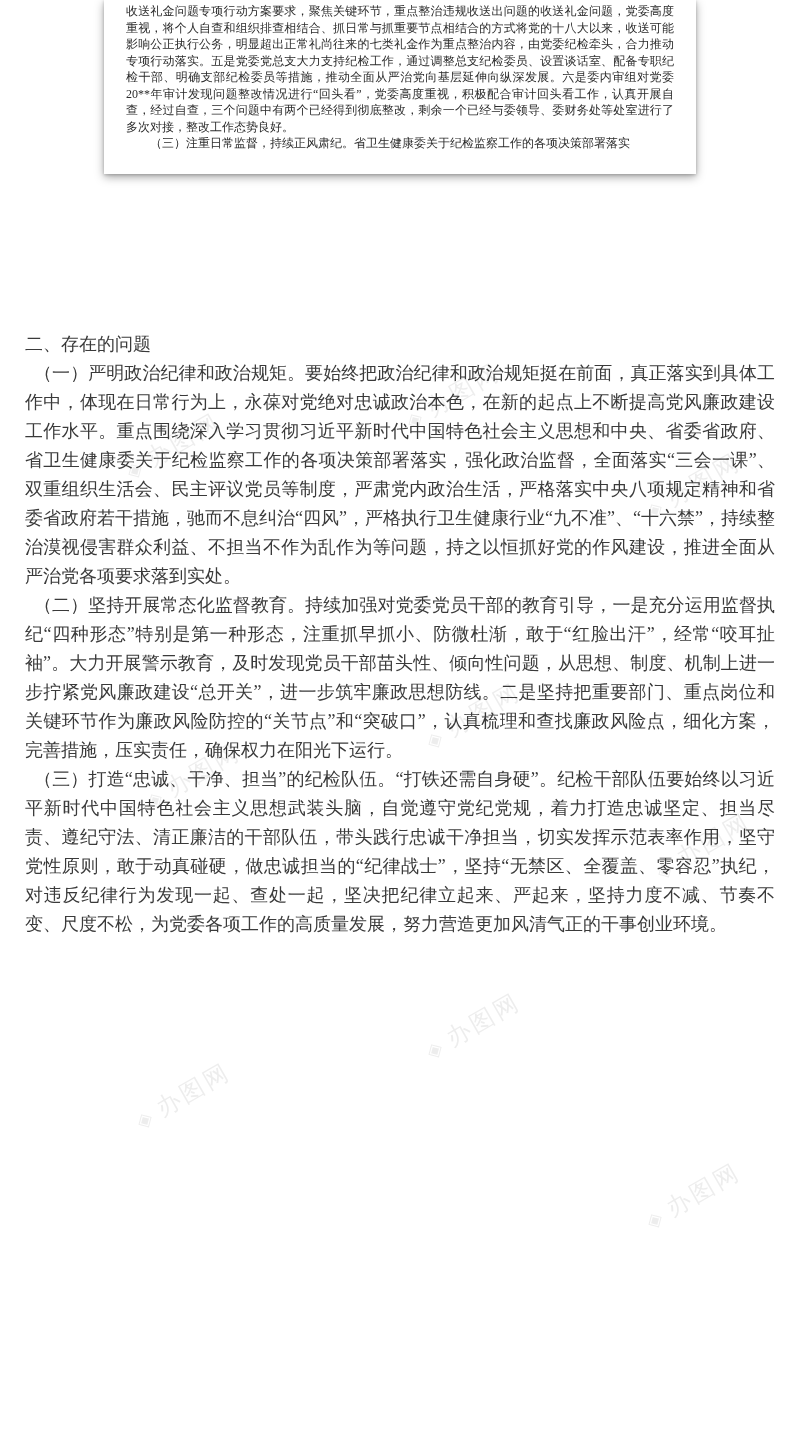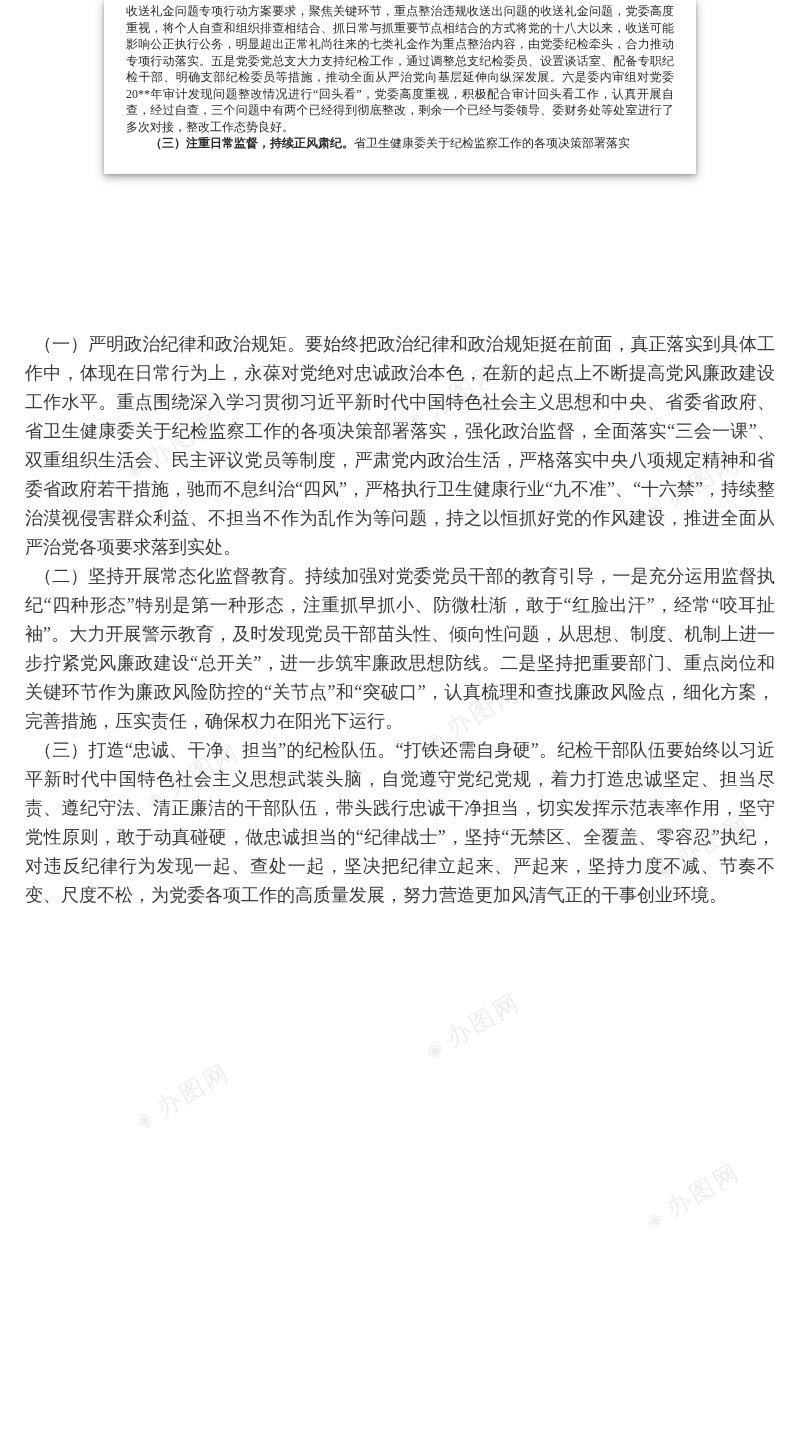--- a/index.html
+++ b/index.html
@@ -25,21 +25,21 @@
     overflow: hidden;
     z-index: 2;
   }
   .preview-text {
     font-size: 12px;
     line-height: 16.5px;
     text-align: justify;
     color: #2b2b2b;
   }
   .preview-sub { text-indent: 24px; }
-  .preview-sub b { font-weight: bold; }
+  .preview-sub b { font-weight: normal; }
 
   
   .content {
     position: absolute;
     left: 25px;
     top: 330px;
     width: 750px;
     z-index: 2;
   }
   .para {
@@ -72,20 +72,21 @@
 <body>
 
 <div class="page">
 
   <div class="preview-card">
     <p class="preview-text">收送礼金问题专项行动方案要求，聚焦关键环节，重点整治违规收送出问题的收送礼金问题，党委高度重视，将个人自查和组织排查相结合、抓日常与抓重要节点相结合的方式将党的十八大以来，收送可能影响公正执行公务，明显超出正常礼尚往来的七类礼金作为重点整治内容，由党委纪检牵头，合力推动专项行动落实。五是党委党总支大力支持纪检工作，通过调整总支纪检委员、设置谈话室、配备专职纪检干部、明确支部纪检委员等措施，推动全面从严治党向基层延伸向纵深发展。六是委内审组对党委 20**年审计发现问题整改情况进行“回头看”，党委高度重视，积极配合审计回头看工作，认真开展自查，经过自查，三个问题中有两个已经得到彻底整改，剩余一个已经与委领导、委财务处等处室进行了多次对接，整改工作态势良好。</p>
     <p class="preview-text preview-sub"><b>（三）注重日常监督，持续正风肃纪。</b><span>省卫生健康委关于纪检监察工作的各项决策部署落实</span></p>
   </div>
 
   <div class="content">
+    <p class="para">二、存在的问题</p>
     <p class="para indent">（一）严明政治纪律和政治规矩。要始终把政治纪律和政治规矩挺在前面，真正落实到具体工作中，体现在日常行为上，永葆对党绝对忠诚政治本色，在新的起点上不断提高党风廉政建设工作水平。重点围绕深入学习贯彻习近平新时代中国特色社会主义思想和中央、省委省政府、省卫生健康委关于纪检监察工作的各项决策部署落实，强化政治监督，全面落实“三会一课”、双重组织生活会、民主评议党员等制度，严肃党内政治生活，严格落实中央八项规定精神和省委省政府若干措施，驰而不息纠治“四风”，严格执行卫生健康行业“九不准”、“十六禁”，持续整治漠视侵害群众利益、不担当不作为乱作为等问题，持之以恒抓好党的作风建设，推进全面从严治党各项要求落到实处。</p>
     <p class="para indent">（二）坚持开展常态化监督教育。持续加强对党委党员干部的教育引导，一是充分运用监督执纪“四种形态”特别是第一种形态，注重抓早抓小、防微杜渐，敢于“红脸出汗”，经常“咬耳扯袖”。大力开展警示教育，及时发现党员干部苗头性、倾向性问题，从思想、制度、机制上进一步拧紧党风廉政建设“总开关”，进一步筑牢廉政思想防线。二是坚持把重要部门、重点岗位和关键环节作为廉政风险防控的“关节点”和“突破口”，认真梳理和查找廉政风险点，细化方案，完善措施，压实责任，确保权力在阳光下运行。</p>
     <p class="para indent">（三）打造“忠诚、干净、担当”的纪检队伍。“打铁还需自身硬”。纪检干部队伍要始终以习近平新时代中国特色社会主义思想武装头脑，自觉遵守党纪党规，着力打造忠诚坚定、担当尽责、遵纪守法、清正廉洁的干部队伍，带头践行忠诚干净担当，切实发挥示范表率作用，坚守党性原则，敢于动真碰硬，做忠诚担当的“纪律战士”，坚持“无禁区、全覆盖、零容忍”执纪，对违反纪律行为发现一起、查处一起，坚决把纪律立起来、严起来，坚持力度不减、节奏不变、尺度不松，为党委各项工作的高质量发展，努力营造更加风清气正的干事创业环境。</p>
   </div>
 
   <div class="watermark-layer">
     <div class="wm" style="left:120px; top:430px;"><span class="wm-icon">◈</span><span>办图网</span></div>
     <div class="wm" style="left:400px; top:380px;"><span class="wm-icon">◈</span><span>办图网</span></div>
     <div class="wm" style="left:640px; top:470px;"><span class="wm-icon">◈</span><span>办图网</span></div>
     <div class="wm" style="left:140px; top:760px;"><span class="wm-icon">◈</span><span>办图网</span></div>

